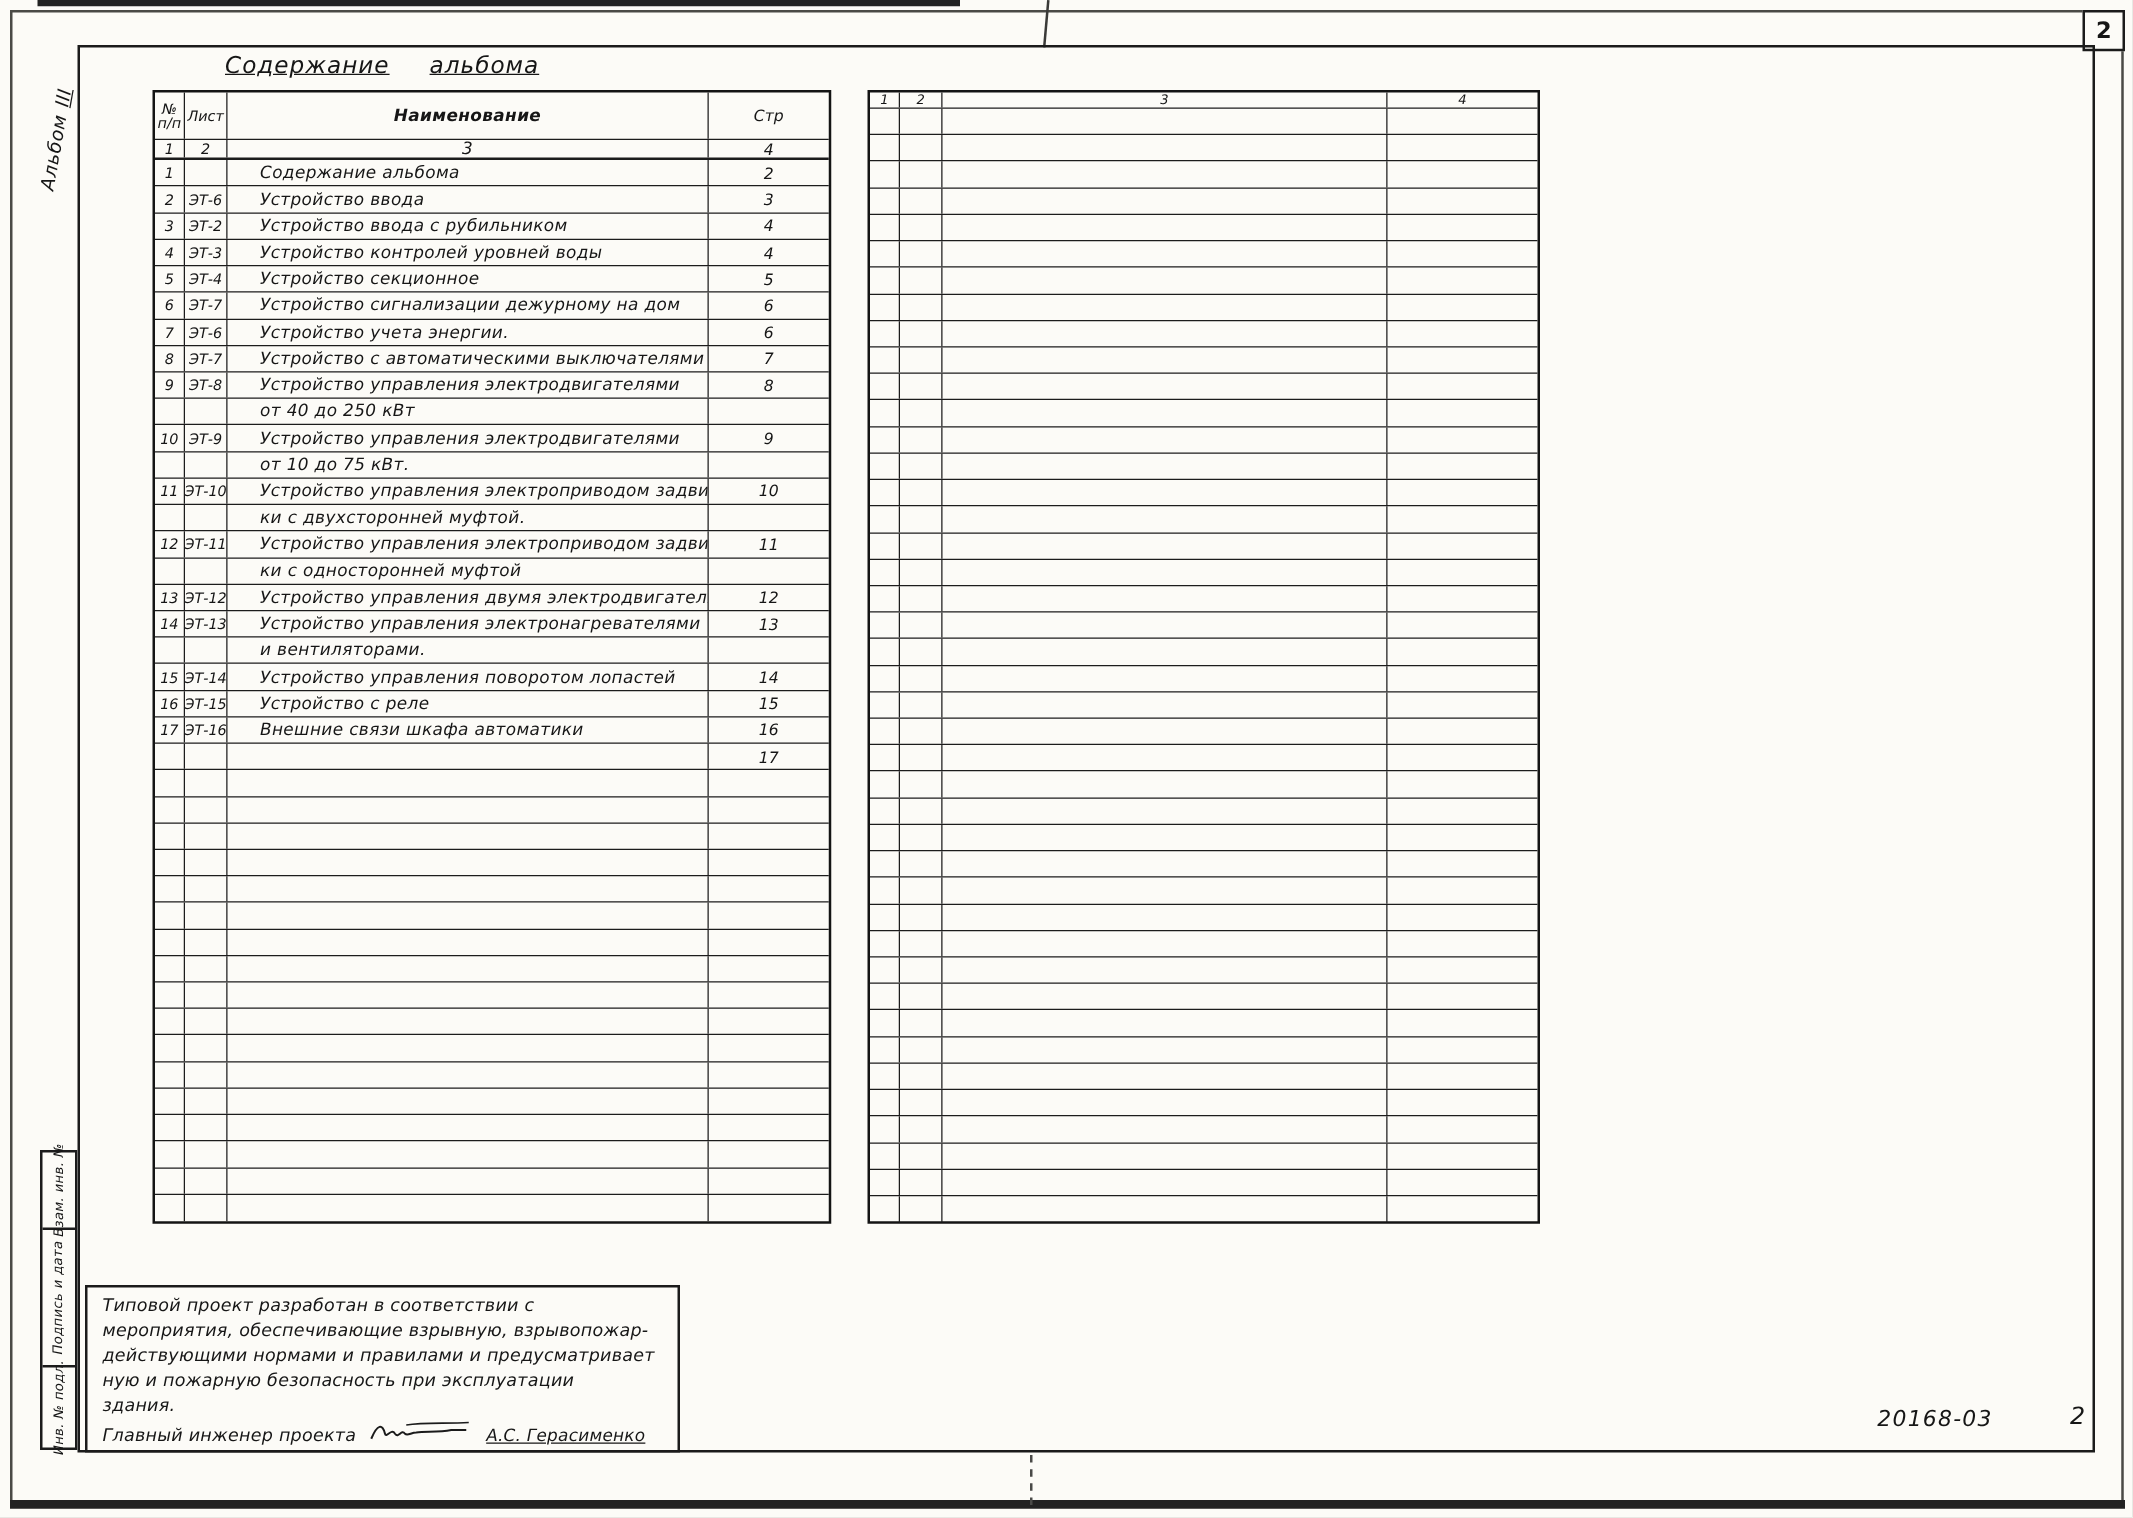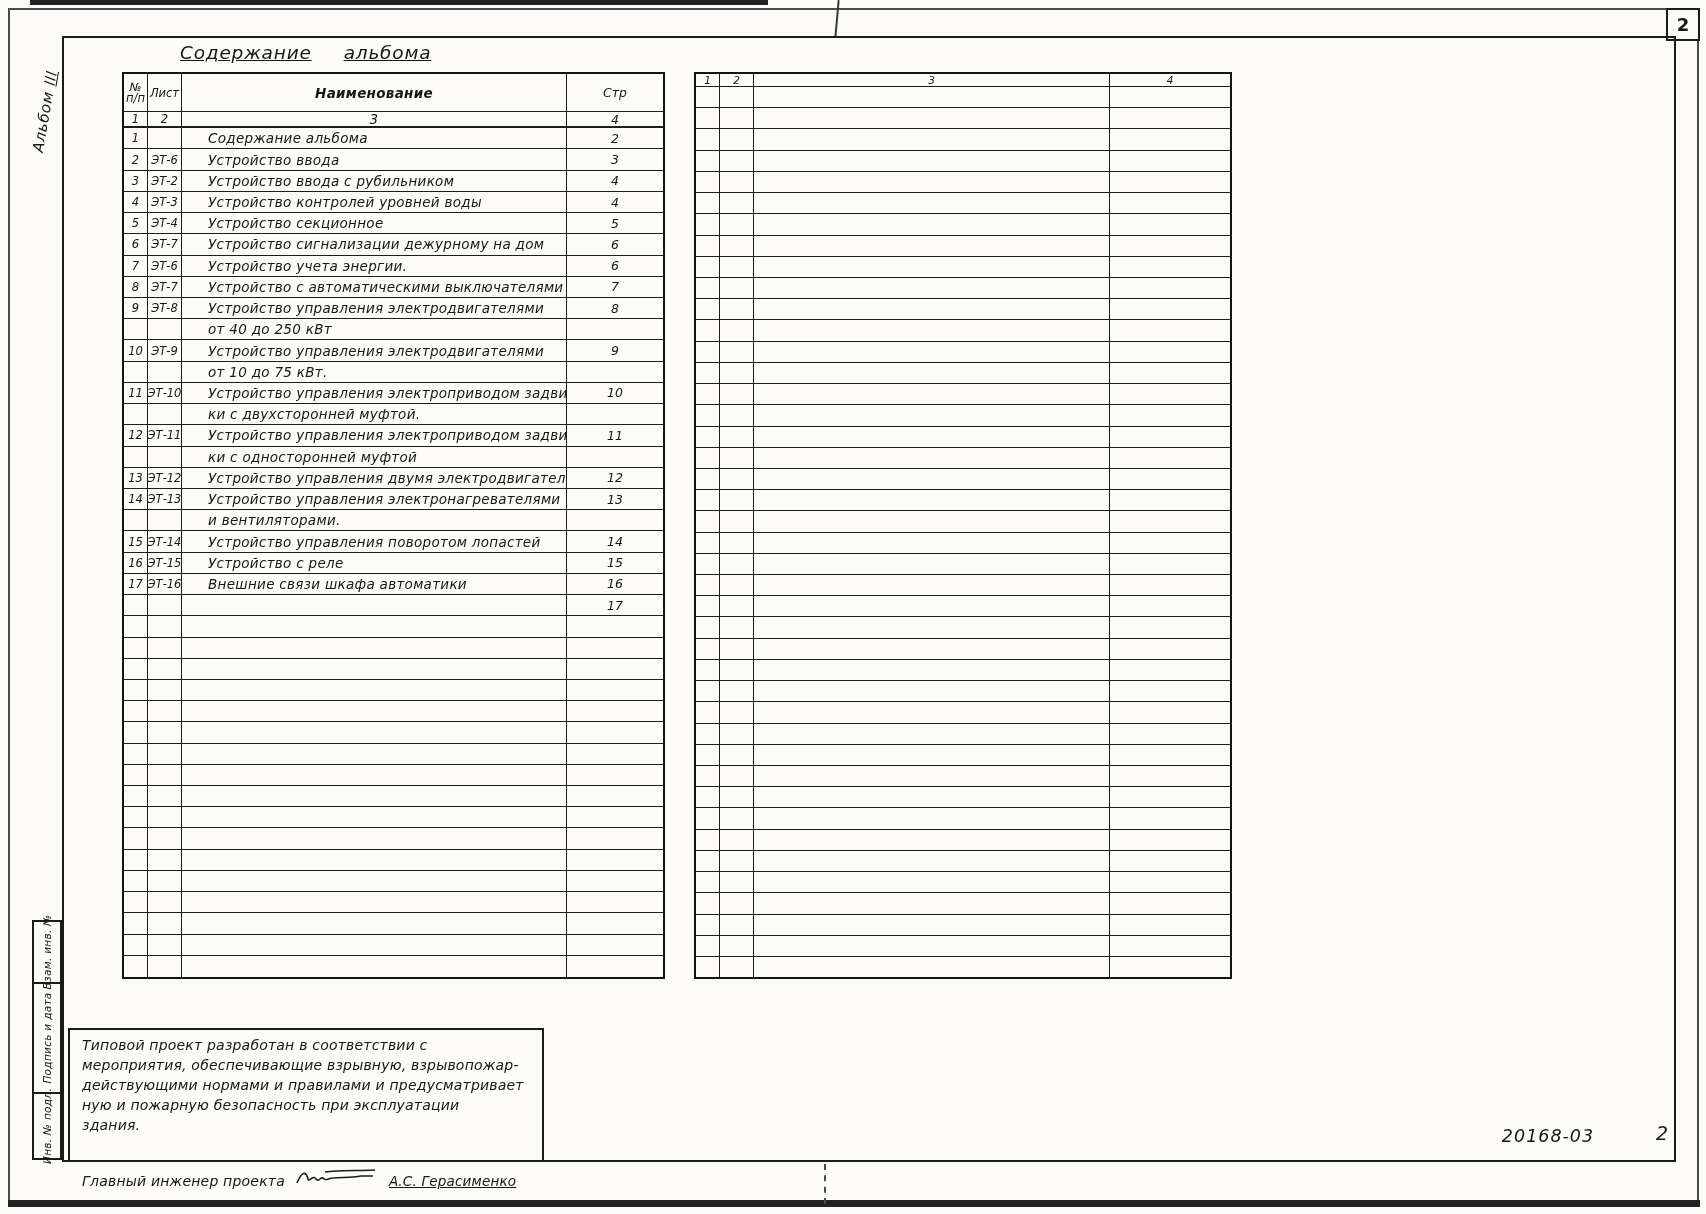--- a/index.html
+++ b/index.html
@@ -62,21 +62,21 @@
   .c-page{width:96px;font-size:12.5px;}
   .drow{height:21.22px;flex:0 0 auto;}
   .right-tbl{left:694px;top:72px;width:538px;height:907px;display:flex;flex-direction:column;}
   .r-numline{height:15px;font-size:10.5px;border-bottom:1.8px solid #1c1c1c;}
   .r1{width:24px;}.r2{width:34px;}.r3{flex:1;}.r4{width:120px;}
   
   .note{
     left:68px;top:1028px;width:476px;height:134px;border:2.6px solid #1b1b1b;
     box-sizing:border-box;padding:5px 8px 0 12px;font-size:14px;line-height:20px;letter-spacing:.2px;
   }
-  .note .sigline{display:flex;align-items:flex-end;gap:10px;margin-top:32px;}
+  .note .sigline{display:flex;align-items:flex-end;gap:10px;}
   .note .signame{font-size:13.5px;text-decoration:underline;}
   .sig-svg{margin-bottom:2px;}
   
   .docnum{left:1488px;top:1126px;width:120px;text-align:center;font-size:17.5px;letter-spacing:1px;}
   .sheetnum-bottom{left:1642px;top:1122px;width:40px;text-align:center;font-size:19px;}
   
   .fold-top{left:836px;top:0;width:2.2px;height:38px;background:#3a3a38;transform:rotate(5deg);}
   .fold-bottom{left:824px;top:1164px;height:40px;width:0;border-left:2.2px dashed #4a4a48;}
 </style>
 </head>

